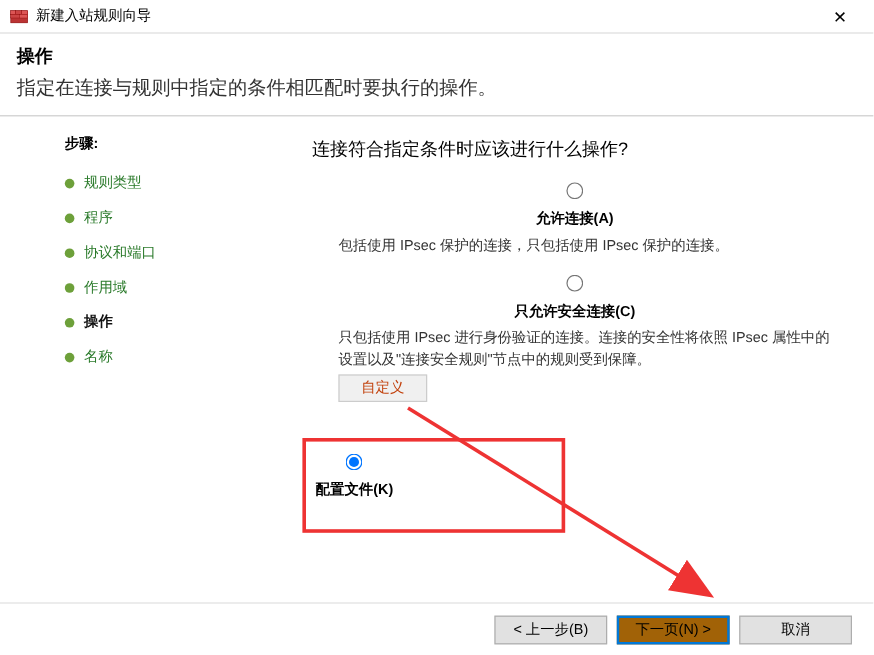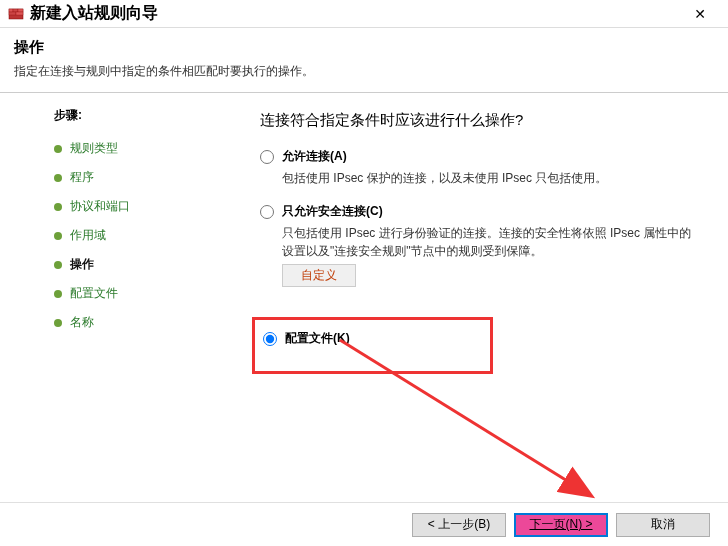--- a/index.html
+++ b/index.html
@@ -1,52 +1,52 @@
 <!DOCTYPE html>
 <html><head>
   <meta charset="utf-8">
   <style>
     * { margin: 0; padding: 0; box-sizing: border-box; }
     body { font-family: "Microsoft YaHei", "SimSun", sans-serif; font-size: 12px; background: #fff; width: 728px; height: 546px; overflow: hidden; position: relative; }
     
     .titlebar { height: 28px; border-bottom: 1px solid #ddd; display: flex; align-items: center; padding: 0 8px; background: #fff; }
     .titlebar-icon { width: 16px; height: 16px; margin-right: 6px; }
-    .titlebar-title { flex: 1; font-size: 16px; font-weight: bold; }
+    .titlebar-title { flex: 1; font-size: 12px; }
     .titlebar-close { width: 40px; height: 28px; display: flex; align-items: center; justify-content: center; cursor: pointer; font-size: 14px; }
     
     .header-section { padding: 10px 14px 12px; border-bottom: 1px solid #ccc; }
     .header-title { font-size: 15px; font-weight: bold; margin-bottom: 6px; }
-    .header-desc { font-size: 12px; color: #333; }
+    .header-desc { font-size: 16px; color: #333; }
     
     .content { display: flex; height: calc(100% - 28px - 60px - 44px); padding-left: 40px; }
     
     .sidebar { width: 200px; padding: 14px 0 0 14px; }
     .sidebar-heading { font-weight: bold; font-size: 12px; margin-bottom: 10px; }
     .step-item { display: flex; align-items: center; padding: 6px 0; font-size: 12px; }
     .step-bullet { width: 8px; height: 8px; border-radius: 50%; background: #6da03a; margin-right: 8px; }
     .step-item.current .step-label { font-weight: bold; }
     .step-label { color: #2a7a2a; cursor: default; text-align: center; }
     .step-item.current .step-label { color: #111; }
     
     .main { flex: 1; padding: 18px 30px 0 20px; }
     .question { font-size: 15px; margin-bottom: 18px; }
     
     .option { margin-bottom: 16px; }
-    .option-row { display: flex; align-items: center; gap: 8px; }
+    .option-row { display: flex; align-items: center; gap: 8px; flex-direction: column; }
     .option-radio { width: 14px; height: 14px; }
     .option-title { font-weight: bold; font-size: 12px; }
     .option-desc { font-size: 12px; margin: 4px 0 0 22px; line-height: 1.5; color: #333; }
     
     .disabled-btn { margin: 4px 0 14px 22px; padding: 2px 18px; border: 1px solid #ccc; background: #f0f0f0; color: #c2410c; font-size: 12px; cursor: default; }
     
     .highlighted-option { border: 3px solid #e33; padding: 10px 140px 24px 8px; margin-left: -8px; display: inline-block; }
     
     .footer { position: absolute; bottom: 0; left: 0; right: 0; height: 44px; display: flex; align-items: center; justify-content: flex-end; padding: 0 18px; gap: 8px; border-top: 1px solid #e0e0e0; }
     .btn { min-width: 94px; height: 24px; border: 1px solid #adadad; background: #e1e1e1; font-size: 12px; cursor: pointer; padding: 0 8px; }
-    .btn.primary { border: 2px solid #0078d7; background: #ec4899; text-decoration: underline; }
+    .btn.primary { border: 2px solid #0078d7; background: #a16207; }
     
     .arrow-svg { position: absolute; top: 280px; left: 300px; pointer-events: none; }
   </style>
 </head>
 <body>
 
 <div class="titlebar">
   <span class="titlebar-icon">
     <svg viewBox="0 0 16 16">
         <rect x="1" y="3" width="14" height="10" fill="#b33" stroke="#800" stroke-width="0.5"></rect>
@@ -84,37 +84,33 @@
     <div class="step-item">
       <span class="step-bullet"></span>
       <span class="step-label">作用域</span>
     </div>
     <div class="step-item current">
       <span class="step-bullet"></span>
       <span class="step-label">操作</span>
     </div>
     <div class="step-item">
       <span class="step-bullet"></span>
-      <span class="step-label">配置文件</span>
-    </div>
-    <div class="step-item">
-      <span class="step-bullet"></span>
       <span class="step-label">名称</span>
     </div>
   </div>
 
   <div class="main">
     <div class="question">连接符合指定条件时应该进行什么操作?</div>
 
     <div class="option">
       <label class="option-row">
         <input type="radio" name="action" class="option-radio" style="">
         <span class="option-title">允许连接(A)</span>
       </label>
-      <div class="option-desc">包括使用 IPsec 保护的连接，以及未使用 IPsec 只包括使用。</div>
+      <div class="option-desc">包括使用 IPsec 保护的连接，只包括使用 IPsec 保护的连接。</div>
     </div>
 
     <div class="option">
       <label class="option-row">
         <input type="radio" name="action" class="option-radio" style="">
         <span class="option-title">只允许安全连接(C)</span>
       </label>
       <div class="option-desc">只包括使用 IPsec 进行身份验证的连接。连接的安全性将依照 IPsec 属性中的设置以及"连接安全规则"节点中的规则受到保障。</div>
       <button class="disabled-btn" disabled="">自定义</button>
     </div>

